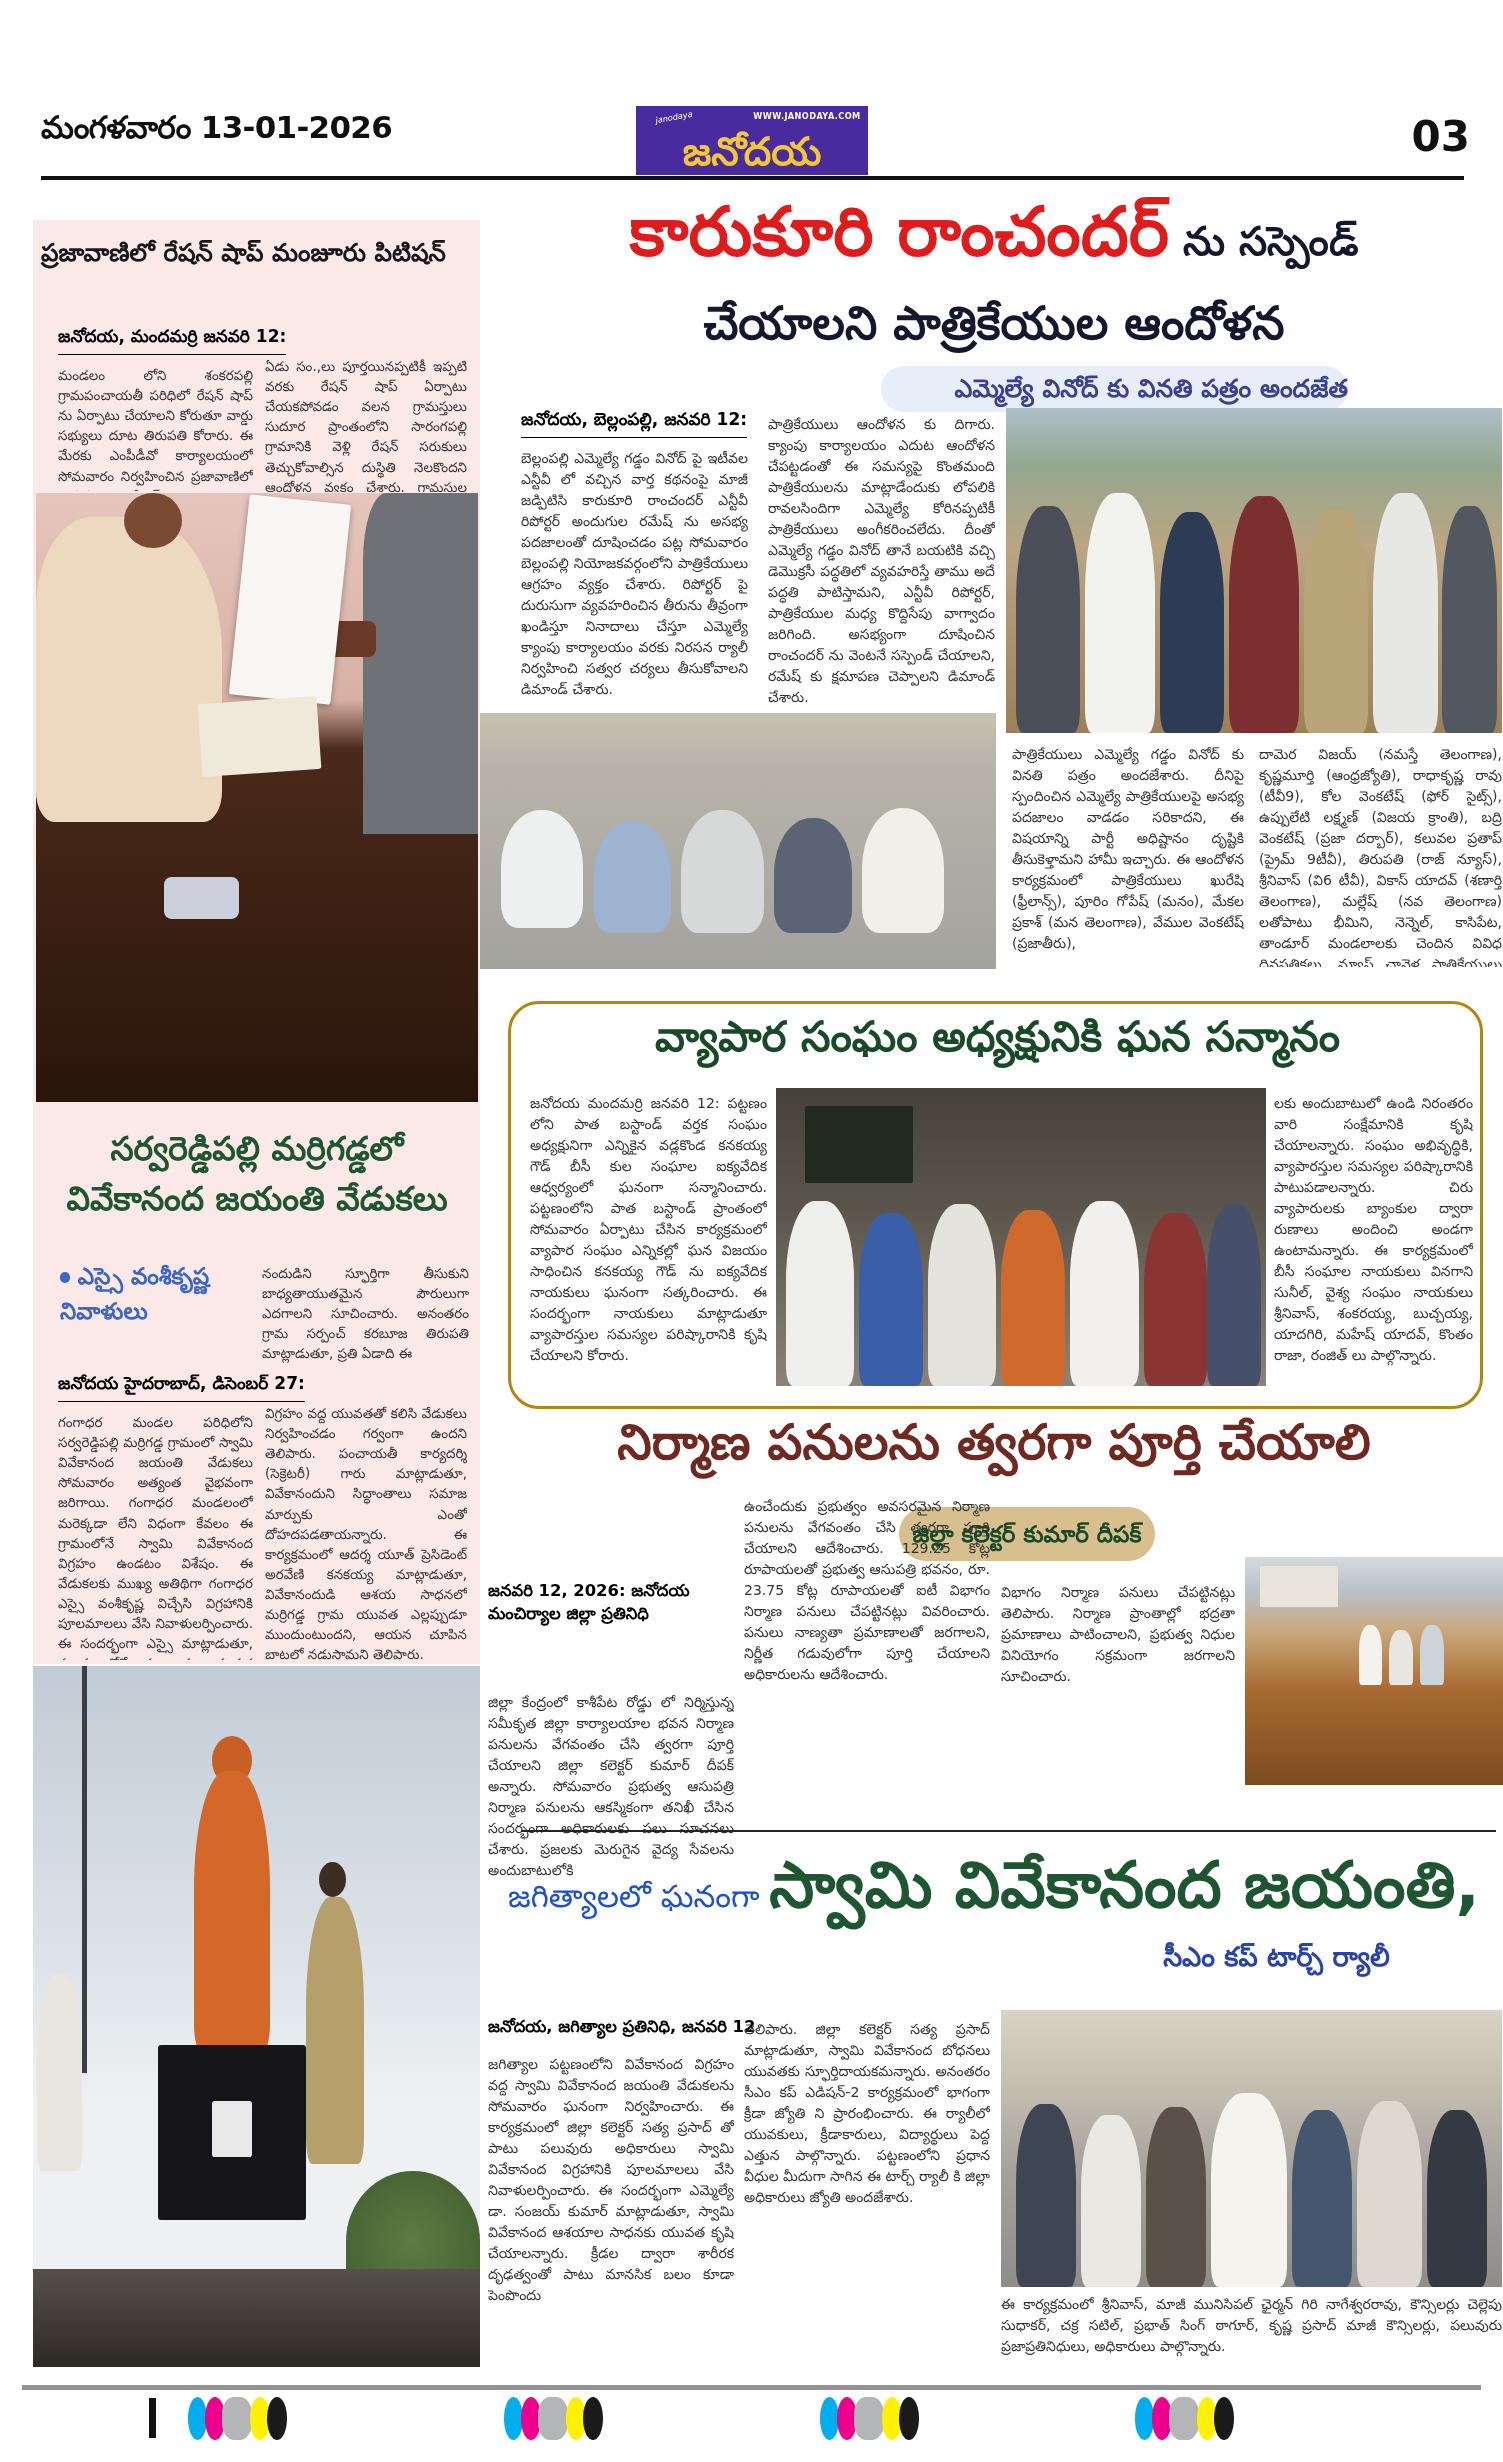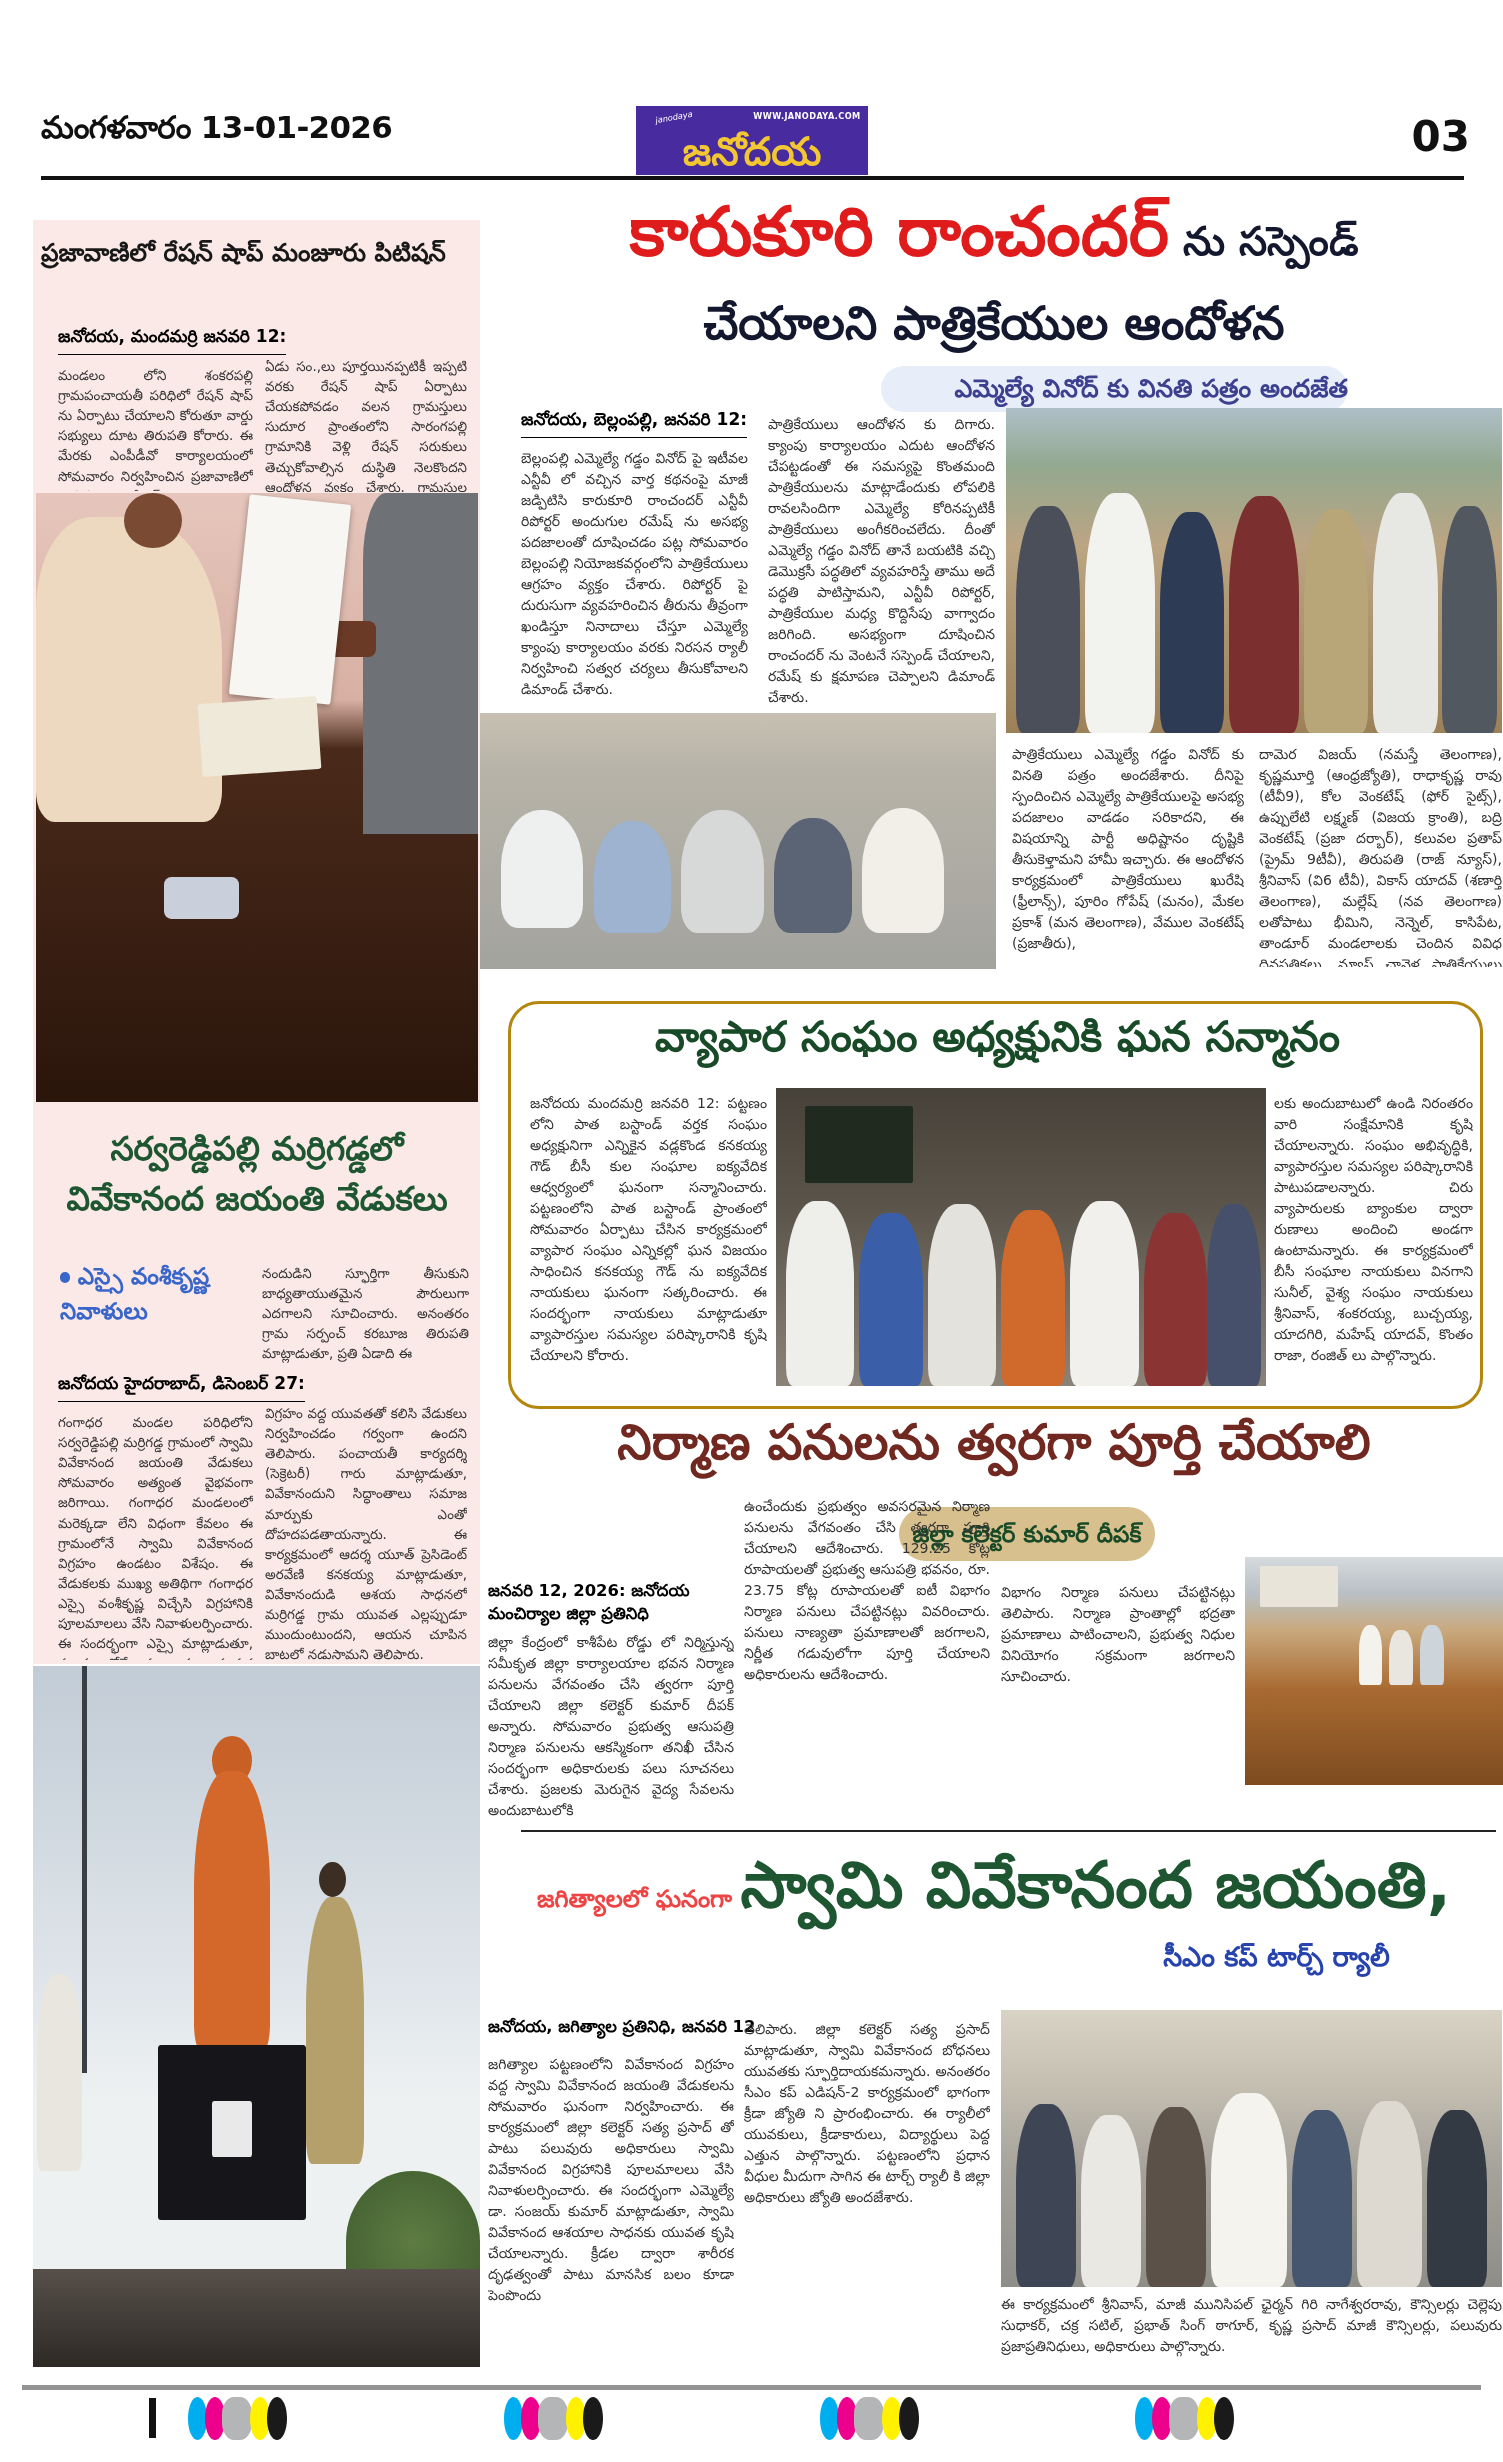--- a/index.html
+++ b/index.html
@@ -38,21 +38,21 @@
   
   .b-box{left:508px;top:1001px;width:969px;height:402px;border:3.7px solid #b3860e;border-radius:31px;background:#fff;}
   .b-headline{left:521px;top:1012px;width:953px;text-align:center;font-size:42px;font-weight:800;color:#184a27;}
   
   .c-headline{left:484px;top:1414px;width:1020px;text-align:center;font-size:49px;font-weight:800;color:#702820;}
   .c-pill{left:899px;top:1507px;width:256px;height:54px;border-radius:27px;background:#d7c08d;
           color:#184a27;font-size:23px;font-weight:700;text-align:center;line-height:54px;}
   .c-rule{left:521px;top:1830px;width:975px;height:2.2px;background:#222;}
   
   .r-head{left:484px;top:1848px;width:1020px;text-align:center;white-space:nowrap;}
-  .r-head .kicker{font-size:24px;font-weight:700;color:#ef4444;}
+  .r-head .kicker{font-size:31px;font-weight:400;color:#1d4ed8;}
   .r-head .big{font-size:64px;font-weight:800;color:#1e5631;}
   .r-sub{left:1161px;top:1941px;width:231px;text-align:center;font-size:27px;font-weight:800;color:#2743ad;}
   
   .f-rule{left:22px;top:2385px;width:1459px;height:4.5px;background:#949494;}
   .f-bar{left:149px;top:2398px;width:6.7px;height:40px;background:#111;}
   .marks{top:2397px;height:43px;display:flex;align-items:center;}
   .marks i{display:block;width:19.4px;height:43px;border-radius:50%;margin-right:-2.2px;}
   .marks i.c{background:#00aeef;} .marks i.m{background:#ec008c;}
   .marks i.g{background:#b3b5b7;width:30px;border-radius:40%;}
   .marks i.y{background:#fff100;} .marks i.k{background:#1a1a1a;}
@@ -154,21 +154,21 @@
     <div class="fg" style="left:46%;top:41%;width:13%;height:59%;background:#d06a2c;"></div>
     <div class="fg" style="left:60%;top:38%;width:14%;height:62%;background:#f1f0ec;"></div>
     <div class="fg" style="left:75%;top:42%;width:13%;height:58%;background:#8b3434;"></div>
     <div class="fg" style="left:88%;top:39%;width:11%;height:61%;background:#47506a;"></div>
   </div>
   <div class="abs col" style="left:1274px;top:1093px;width:199px;height:301px;">లకు అందుబాటులో ఉండి నిరంతరం వారి సంక్షేమానికి కృషి చేయాలన్నారు. సంఘం అభివృద్ధికి, వ్యాపారస్తుల సమస్యల పరిష్కారానికి పాటుపడాలన్నారు. చిరు వ్యాపారులకు బ్యాంకుల ద్వారా రుణాలు అందించి అండగా ఉంటామన్నారు. ఈ కార్యక్రమంలో బీసీ సంఘాల నాయకులు వినగాని సునీల్, వైశ్య సంఘం నాయకులు శ్రీనివాస్, శంకరయ్య, బుచ్చయ్య, యాదగిరి, మహేష్ యాదవ్, కొంతం రాజా, రంజిత్ లు పాల్గొన్నారు.</div>
 
   <div class="abs c-headline">నిర్మాణ పనులను త్వరగా పూర్తి చేయాలి</div>
   <div class="abs c-pill">జిల్లా కలెక్టర్ కుమార్ దీపక్</div>
   <div class="abs dateline" style="left:488px;top:1580px;width:246px;font-size:16.4px;line-height:1.4;">జనవరి 12, 2026: జనోదయ మంచిర్యాల జిల్లా ప్రతినిధి</div>
-  <div class="abs col" style="left:488px;top:1632px;width:246px;height:197px;">జిల్లా కేంద్రంలో కాశీపేట రోడ్డు లో నిర్మిస్తున్న సమీకృత జిల్లా కార్యాలయాల భవన నిర్మాణ పనులను వేగవంతం చేసి త్వరగా పూర్తి చేయాలని జిల్లా కలెక్టర్ కుమార్ దీపక్ అన్నారు. సోమవారం ప్రభుత్వ ఆసుపత్రి నిర్మాణ పనులను ఆకస్మికంగా తనిఖీ చేసిన సందర్భంగా అధికారులకు పలు సూచనలు చేశారు. ప్రజలకు మెరుగైన వైద్య సేవలను అందుబాటులోకి</div>
+  <div class="abs col" style="left:488px;top:1692px;width:246px;height:197px;">జిల్లా కేంద్రంలో కాశీపేట రోడ్డు లో నిర్మిస్తున్న సమీకృత జిల్లా కార్యాలయాల భవన నిర్మాణ పనులను వేగవంతం చేసి త్వరగా పూర్తి చేయాలని జిల్లా కలెక్టర్ కుమార్ దీపక్ అన్నారు. సోమవారం ప్రభుత్వ ఆసుపత్రి నిర్మాణ పనులను ఆకస్మికంగా తనిఖీ చేసిన సందర్భంగా అధికారులకు పలు సూచనలు చేశారు. ప్రజలకు మెరుగైన వైద్య సేవలను అందుబాటులోకి</div>
   <div class="abs col" style="left:744px;top:1496px;width:246px;height:246px;">ఉంచేందుకు ప్రభుత్వం అవసరమైన నిర్మాణ పనులను వేగవంతం చేసి త్వరగా పూర్తి చేయాలని ఆదేశించారు. 129.25 కోట్ల రూపాయలతో ప్రభుత్వ ఆసుపత్రి భవనం, రూ. 23.75 కోట్ల రూపాయలతో ఐటీ విభాగం నిర్మాణ పనులు చేపట్టినట్లు వివరించారు. పనులు నాణ్యతా ప్రమాణాలతో జరగాలని, నిర్ణీత గడువులోగా పూర్తి చేయాలని అధికారులను ఆదేశించారు.</div>
   <div class="abs col" style="left:1001px;top:1582px;width:234px;height:125px;">విభాగం నిర్మాణ పనులు చేపట్టినట్లు తెలిపారు. నిర్మాణ ప్రాంతాల్లో భద్రతా ప్రమాణాలు పాటించాలని, ప్రభుత్వ నిధుల వినియోగం సక్రమంగా జరగాలని సూచించారు.</div>
   <div class="abs photo" style="left:1245px;top:1557px;width:258px;height:228px;background:linear-gradient(180deg,#d4dadd 0%,#b9c0c5 16%,#c9a97e 32%,#a96a31 58%,#7c4b1f 100%);">
     <div class="fg" style="left:6%;top:4%;width:30%;height:18%;background:#e8e4da;border-radius:3%;"></div>
     <div class="fg" style="left:44%;top:30%;width:9%;height:26%;background:#f4f2ec;"></div>
     <div class="fg" style="left:56%;top:32%;width:9%;height:24%;background:#e9e6df;"></div>
     <div class="fg" style="left:68%;top:30%;width:9%;height:26%;background:#cdd4da;"></div>
   </div>
   <div class="abs c-rule"></div>
 

